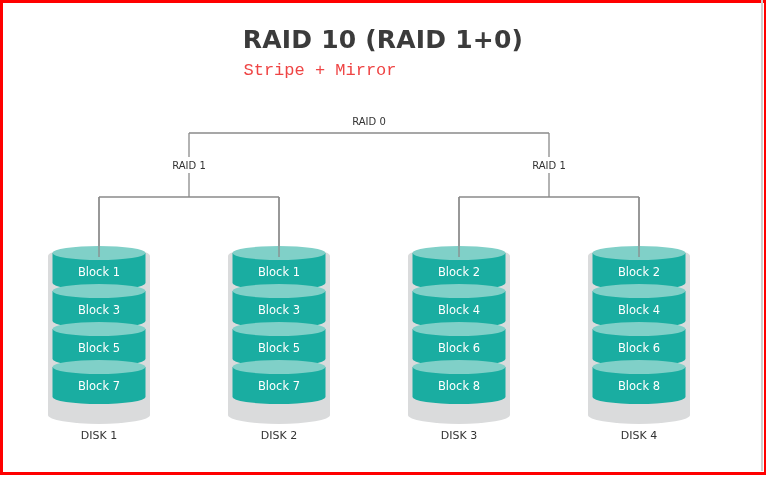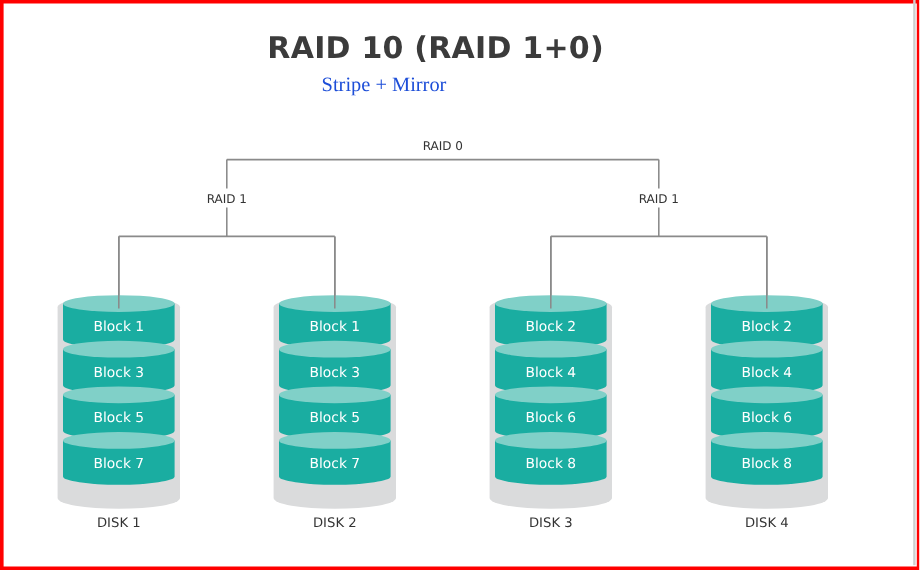--- a/index.html
+++ b/index.html
@@ -25,28 +25,29 @@
     }
     .title {
       position: absolute;
       left: 0; width: 726px; top: 25px;
       text-align: center;
       font-family: "DejaVu Sans", sans-serif;
       font-weight: bold;
       font-size: 25px;
       color: #3b3b3b;
       letter-spacing: 0.2px;
+      padding-left: 20px;
     }
     .subtitle {
       position: absolute;
       left: 0; width: 640px; top: 61px;
       text-align: center;
-      font-family: Liberation Serif, serif;
+      font-family: Liberation Mono, monospace;
       font-size: 17px;
-      color: #1d4ed8;
+      color: #ef4444;
     }
     svg.diagram {
       position: absolute; left: 0; top: 0;
     }
     .node-label {
       font-family: "DejaVu Sans", sans-serif;
       font-size: 10px;
       fill: #333333;
     }
     .block-label {

